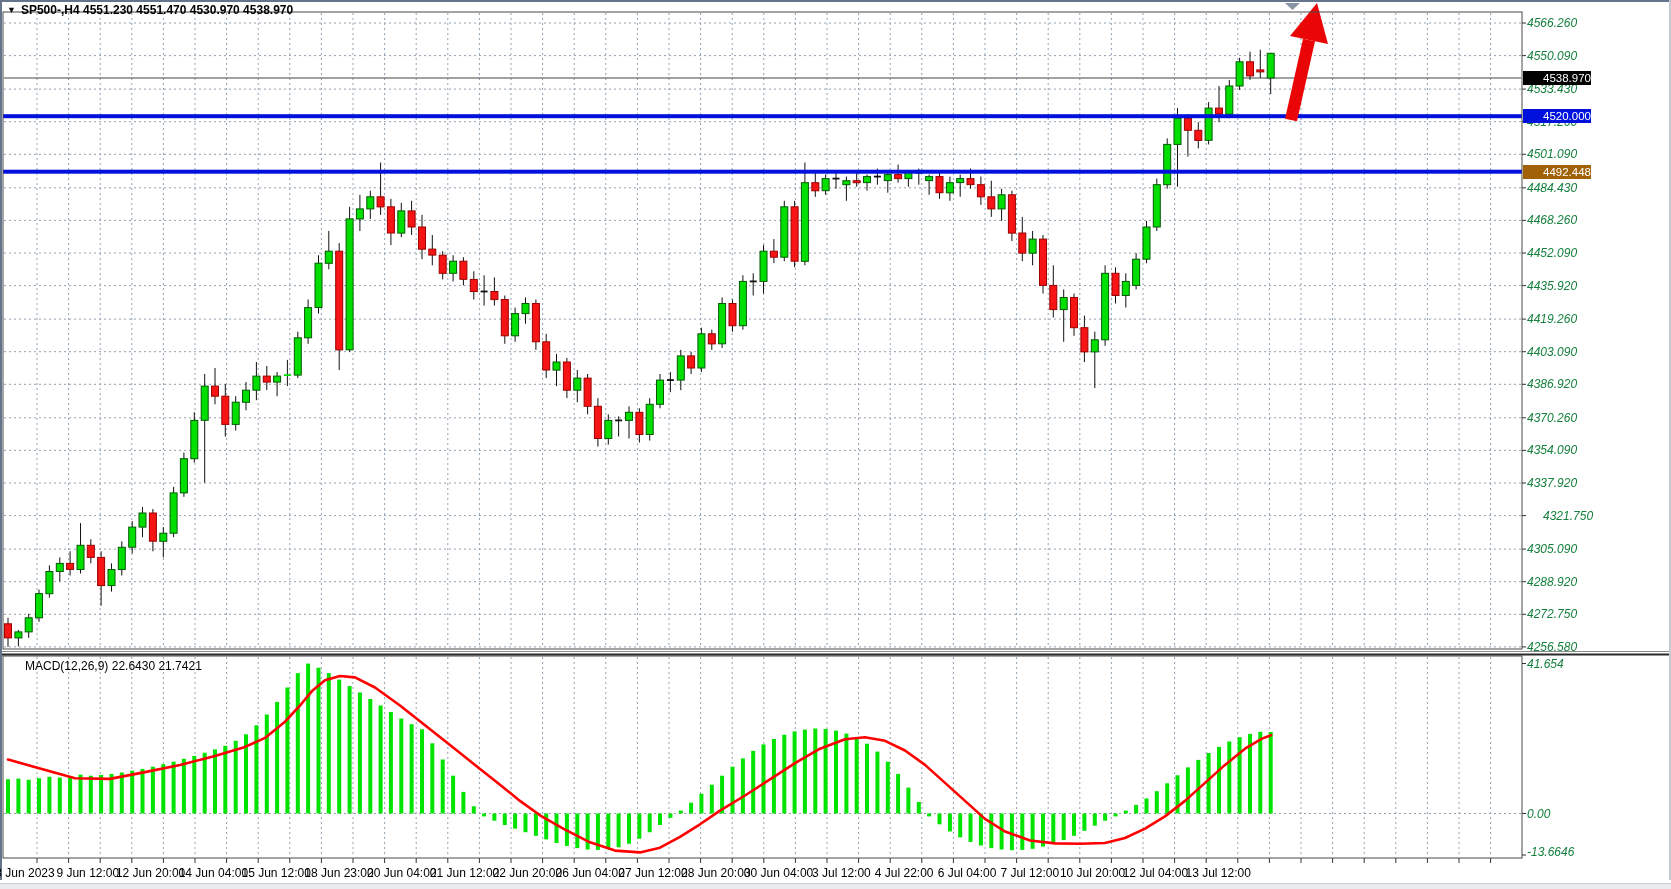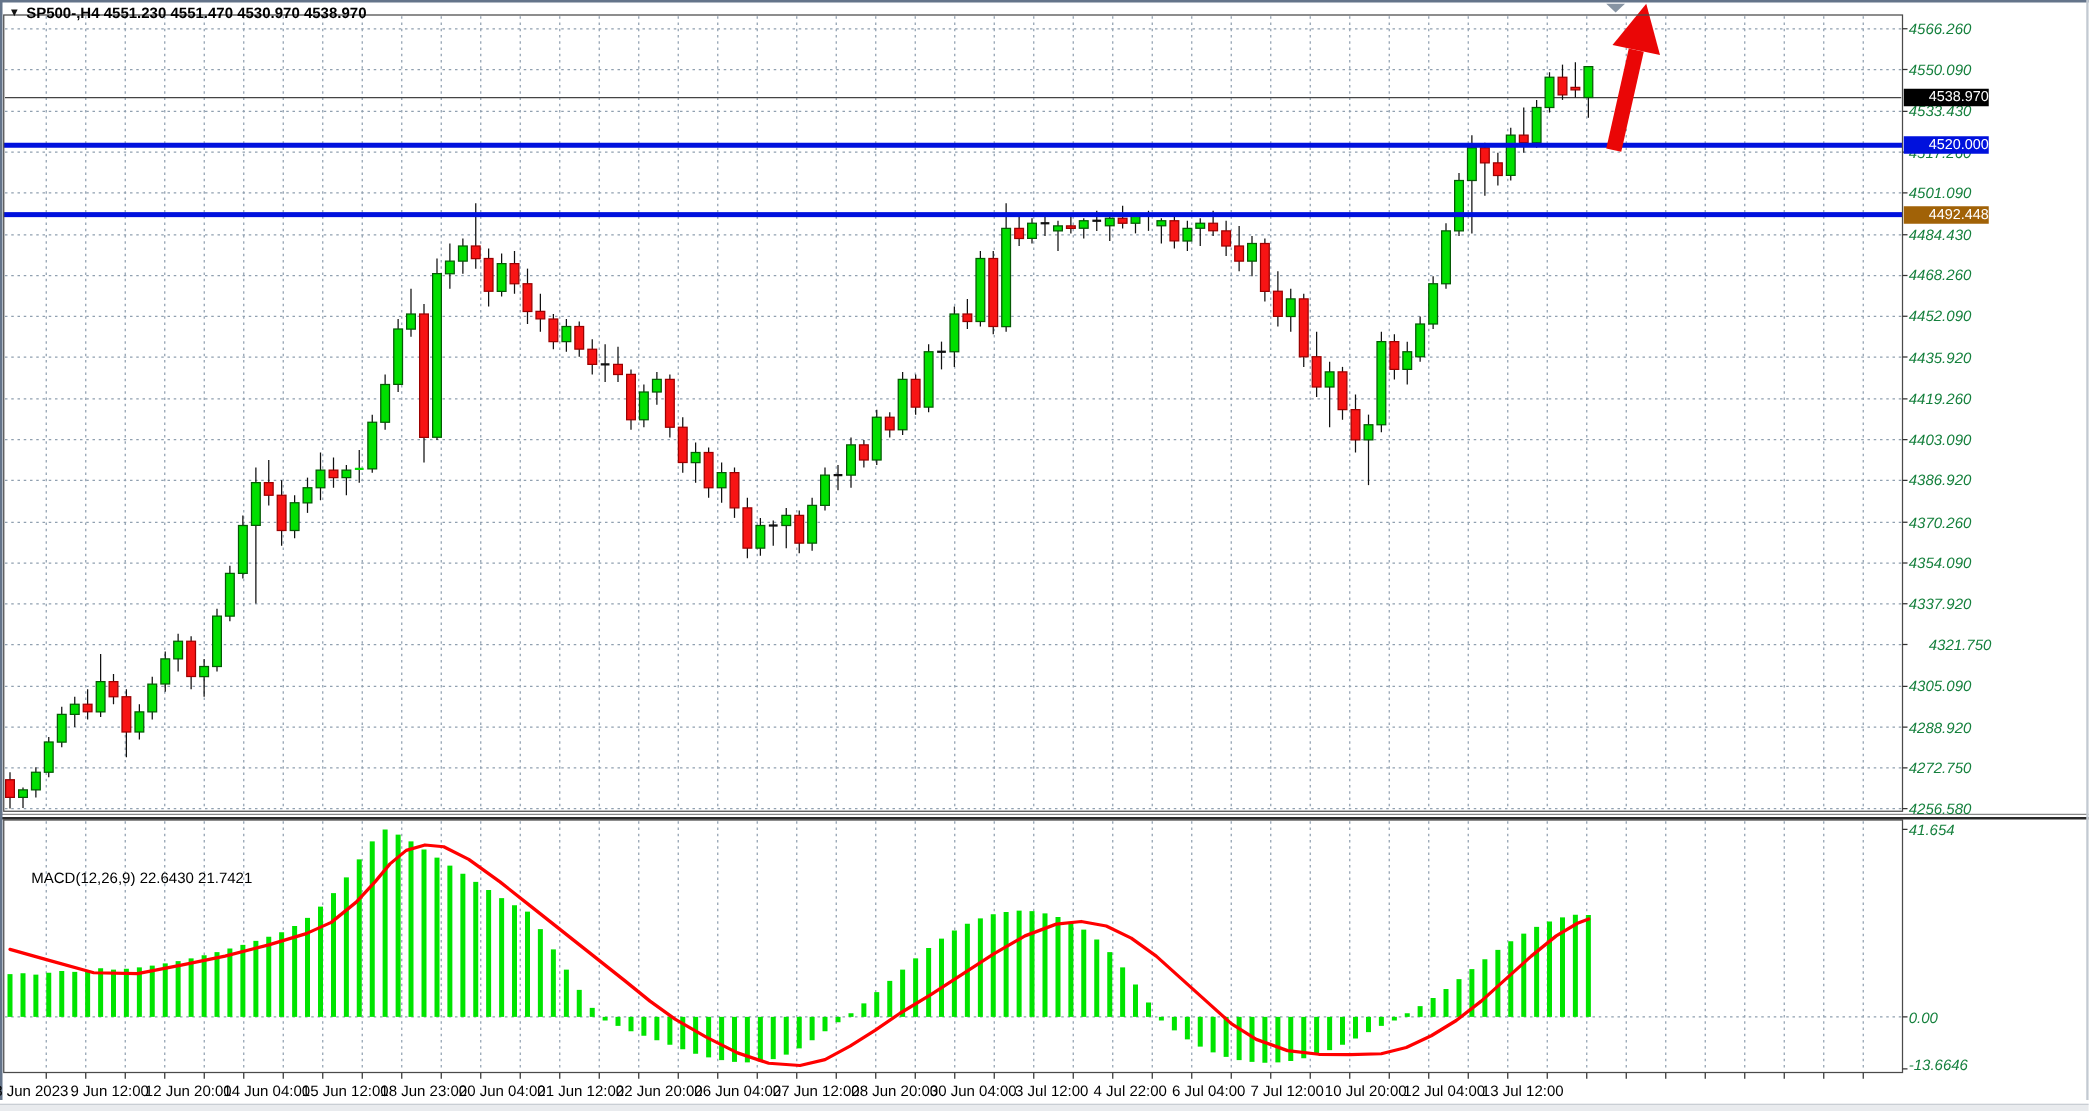--- a/index.html
+++ b/index.html
@@ -5,21 +5,21 @@
   html,body{margin:0;padding:0;background:#ffffff;width:1671px;height:889px;overflow:hidden;
     font-family:"Liberation Sans","DejaVu Sans",sans-serif;}
   #stage{position:relative;width:1671px;height:889px;background:#fff;}
   #chart-svg{position:absolute;left:0;top:0;}
   .win-border-top{position:absolute;left:0;top:0;width:1671px;height:2px;background:#64748a;}
   .win-border-left{position:absolute;left:0;top:0;width:2px;height:880px;background:#64748a;}
   .win-border-right{position:absolute;right:0;top:0;width:2px;height:880px;background:#c3cad2;}
   #title-bar{position:absolute;left:7px;top:3px;font-size:12px;font-weight:700;color:#000;
     letter-spacing:0;white-space:nowrap;}
   #title-bar .dd{font-size:9px;position:relative;top:-1px;margin-right:5px;color:#111;}
-  #macd-label{position:absolute;left:25px;top:659px;font-size:12px;color:#000;white-space:nowrap;margin-top:36px;}
+  #macd-label{position:absolute;left:25px;top:659px;font-size:12px;color:#000;white-space:nowrap;}
   .ylab{position:absolute;font-size:12px;color:#15803d;white-space:nowrap;font-style:italic;}
   .xlab{position:absolute;top:866px;font-size:12px;color:#000;white-space:nowrap;transform:translateX(-50%);}
   .ptag{position:absolute;left:1523px;width:48px;height:14px;line-height:14px;font-size:11.5px;
     color:#fff;padding-left:20px;white-space:nowrap;}
   #status-strip{position:absolute;left:0;top:883px;width:1671px;height:6px;background:#e9ebee;border-top:1px solid #c9ced4;}
   #yaxis-zone{position:absolute;left:1522px;top:12px;width:60px;height:846px;}
   #xaxis-zone{position:absolute;left:3px;top:859px;width:1519px;height:22px;}
 </style>
 </head>
 <body>

